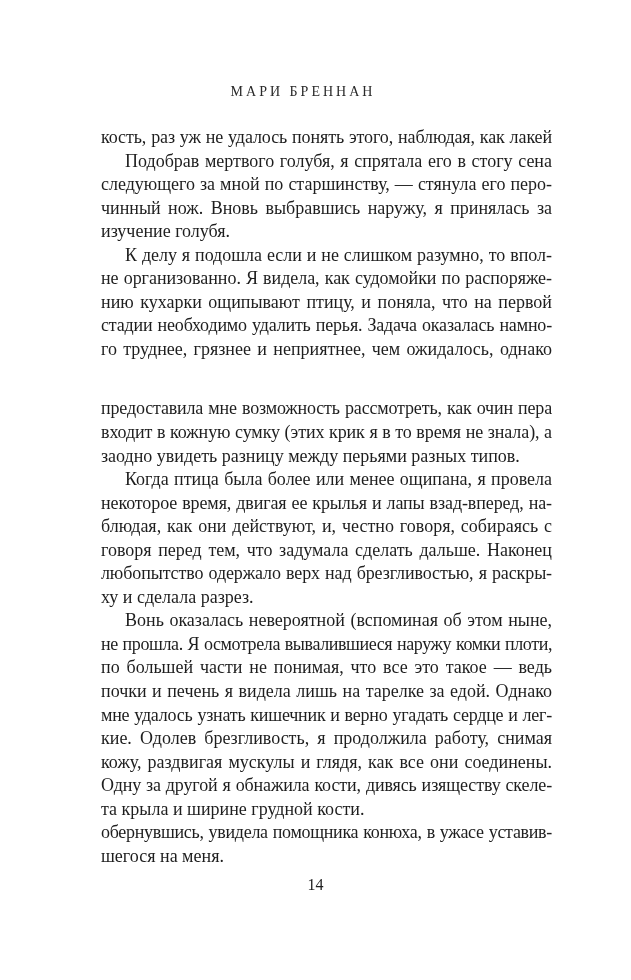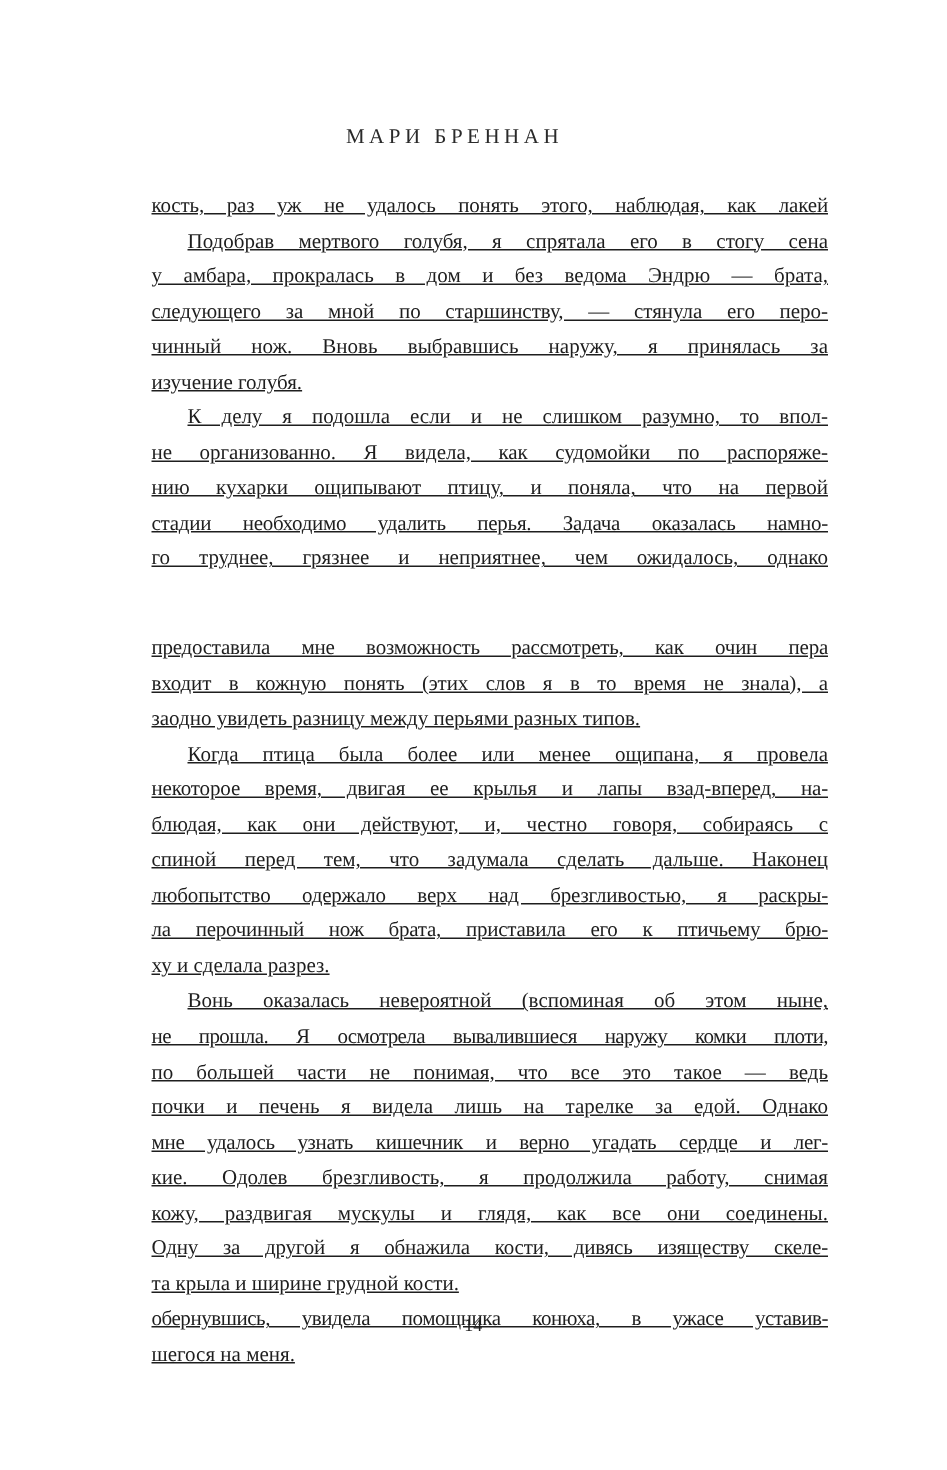--- a/index.html
+++ b/index.html
@@ -28,69 +28,66 @@
     .text-block {
       position: absolute;
       top: 126px;
       left: 101px;
       width: 451px;
     }
     .line {
       display: block;
       height: 23.55px;
       line-height: 23.55px;
-      font-size: 14px;
+      font-size: 18px;
       white-space: nowrap;
       text-align: justify;
       text-align-last: justify;
       overflow: visible;
-      text-decoration: underline;
     }
     .line.last {
       text-align-last: left;
     }
     .line.indent {
       padding-left: 24px;
     }
     .page-number {
       position: absolute;
       top: 876px;
       left: 0;
       width: 631px;
       text-align: center;
-      font-size: 12px;
+      font-size: 16px;
       color: #1e1e1e;
     }
   </style>
 </head>
 <body>
 
 <div class="running-head">МАРИ БРЕННАН</div>
 
 <div class="text-block" id="text-block">
     <span class="line" style="letter-spacing: -0.104526px;">кость, раз уж не удалось понять этого, наблюдая, как лакей</span>
     <span class="line indent">Подобрав мертвого голубя, я спрятала его в стогу сена</span>
-    <span class="line">у амбара, прокралась в дом и без ведома Эндрю — брата,</span>
     <span class="line" style="letter-spacing: -0.0193866px;">следующего за мной по старшинству, — стянула его перо-</span>
     <span class="line">чинный нож. Вновь выбравшись наружу, я принялась за</span>
     <span class="line last">изучение голубя.</span>
     <span class="line indent" style="letter-spacing: -0.0210337px;">К делу я подошла если и не слишком разумно, то впол-</span>
     <span class="line" style="letter-spacing: -0.0357955px;">не организованно. Я видела, как судомойки по распоряже-</span>
     <span class="line">нию кухарки ощипывают птицу, и поняла, что на первой</span>
     <span class="line" style="letter-spacing: -0.174944px;">стадии необходимо удалить перья. Задача оказалась намно-</span>
     <span class="line">го труднее, грязнее и неприятнее, чем ожидалось, однако</span>
     <span class="line" style="letter-spacing: -0.165909px; margin-top: 36px;">предоставила мне возможность рассмотреть, как очин пера</span>
-    <span class="line" style="letter-spacing: -0.0980603px;">входит в кожную понять (этих слов я в то время не знала), а</span>
+    <span class="line" style="letter-spacing: -0.0980603px;">входит в кожную сумку (этих крик я в то время не знала), а</span>
     <span class="line last">заодно увидеть разницу между перьями разных типов.</span>
     <span class="line indent">Когда птица была более или менее ощипана, я провела</span>
     <span class="line" style="letter-spacing: -0.0989583px;">некоторое время, двигая ее крылья и лапы взад-вперед, на-</span>
     <span class="line">блюдая, как они действуют, и, честно говоря, собираясь с</span>
-    <span class="line">спиной перед тем, что задумала сделать дальше. Наконец</span>
+    <span class="line">говоря перед тем, что задумала сделать дальше. Наконец</span>
     <span class="line" style="letter-spacing: -0.114873px;">любопытство одержало верх над брезгливостью, я раскры-</span>
-    <span class="line" style="letter-spacing: -0.161932px;">ла перочинный нож брата, приставила его к птичьему брю-</span>
     <span class="line last">ху и сделала разрез.</span>
     <span class="line indent">Вонь оказалась невероятной (вспоминая об этом ныне,</span>
     <span class="line" style="letter-spacing: -0.402557px;">не прошла. Я осмотрела вывалившиеся наружу комки плоти,</span>
     <span class="line">по большей части не понимая, что все это такое — ведь</span>
     <span class="line">почки и печень я видела лишь на тарелке за едой. Однако</span>
     <span class="line" style="letter-spacing: -0.206689px;">мне удалось узнать кишечник и верно угадать сердце и лег-</span>
     <span class="line">кие. Одолев брезгливость, я продолжила работу, снимая</span>
     <span class="line">кожу, раздвигая мускулы и глядя, как все они соединены.</span>
     <span class="line" style="letter-spacing: -0.126116px;">Одну за другой я обнажила кости, дивясь изяществу скеле-</span>
     <span class="line last">та крыла и ширине грудной кости.</span>

